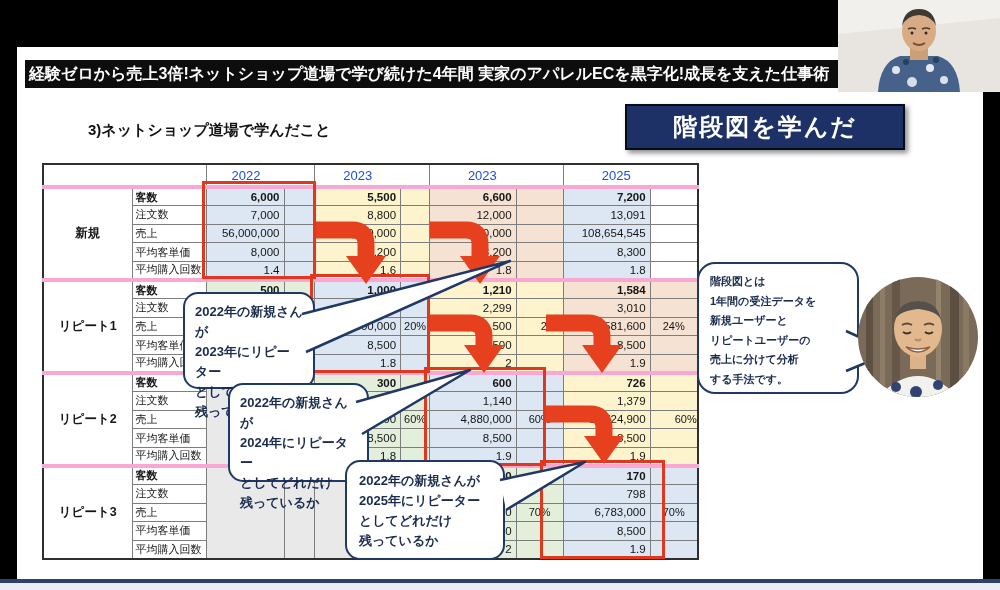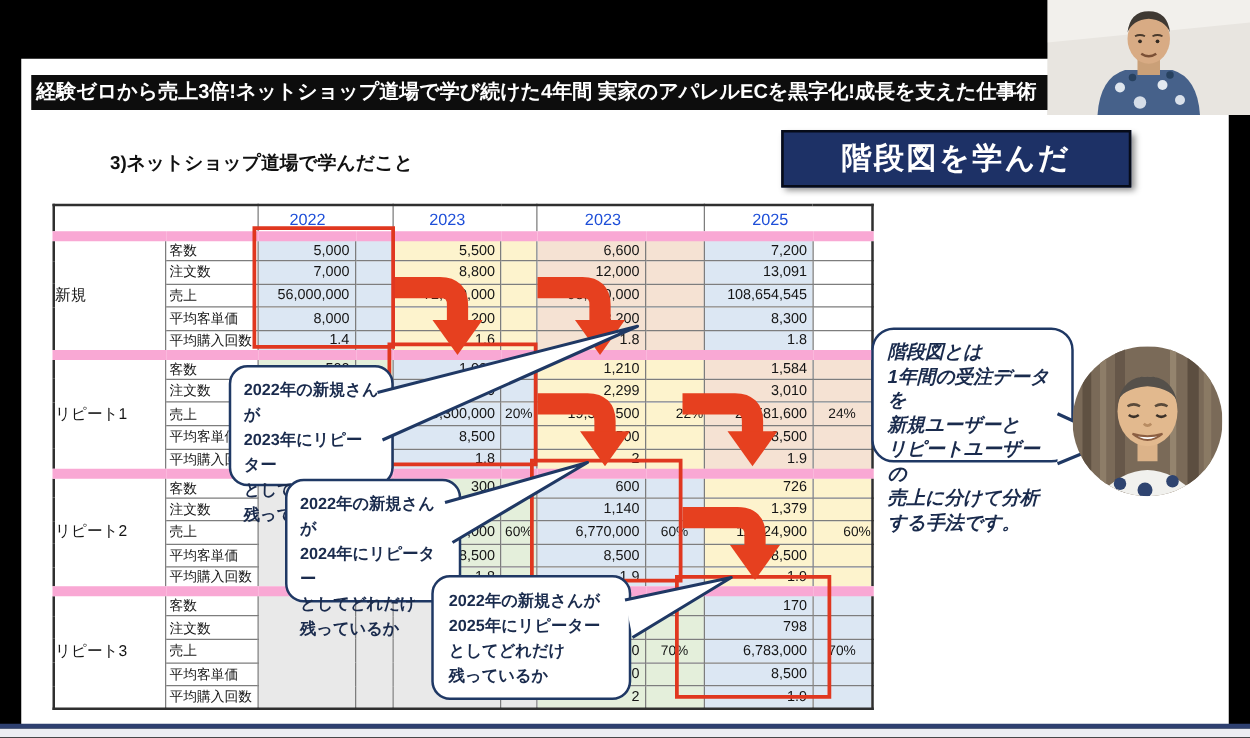--- a/index.html
+++ b/index.html
@@ -17,42 +17,42 @@
          color:#fff;font-weight:bold;font-size:24px;letter-spacing:2px;text-align:center;line-height:42px;}
   
   #tableWrap{position:absolute;left:42px;top:163px;}
   table{border-collapse:collapse;table-layout:fixed;border:2px solid #2f2f2f;}
   th,td{border:1px solid #7d7d7d;padding:0;margin:0;font-size:11.5px;color:#151515;
         overflow:hidden;white-space:nowrap;}
   thead th{height:20px;background:#fff;font-weight:normal;font-size:13px;color:#1d4ed8;
            border-bottom:2px solid #2f2f2f;text-align:center;}
   thead th.yearHead{padding-right:28px;}
   tbody tr{height:18.6px;}
-  td.group{background:#fff;font-size:12.5px;}
+  td.group{background:#fff;text-align:center;font-size:12.5px;}
   td.metric{background:#fff;text-align:left;padding-left:3px;font-size:11px;}
   td.num{text-align:right;padding-right:4px;}
   td.pct{text-align:center;font-size:11px;}
   td.bg-blue{background:var(--cohort_blue,#dce7f3);}
   td.bg-yellow{background:var(--cohort_yellow,#fdf3cd);padding-left:24px;}
   td.bg-peach{background:var(--cohort_peach,#f5e2d3);}
   td.bg-green{background:var(--cohort_green,#e4efdb);}
   td.bg-white{background:#fff;}
   td.grey{background:var(--empty_grey,#e9e9e9);}
-  tr.gfirst td{border-top:8px solid #f9a8d4;}
+  tr.gfirst td{border-top:4px solid #f9a8d4;font-weight:bold;}
   
   .redbox{position:absolute;border:3px solid var(--red_highlight,#e0371f);box-sizing:border-box;
           pointer-events:none;}
   
   .bubble{position:absolute;background:#fff;border:2.5px solid var(--navy,#1f3864);border-radius:15px;
           color:#1a2b4d;font-weight:bold;white-space:pre-line;box-sizing:border-box;}
   #bubble1{left:183px;top:292px;width:132px;height:97px;font-size:13px;line-height:20px;padding:8px 10px;}
   #bubble2{left:228px;top:383px;width:141px;height:99px;font-size:13px;line-height:20px;padding:8px 10px;}
   #bubble3{left:345px;top:460px;width:160px;height:100px;font-size:13px;line-height:20px;padding:9px 12px;}
-  #noteBubble{left:697px;top:262px;width:162px;height:108px;font-size:15px;line-height:19.5px;
-              padding:8px 11px;border-radius:18px;font-style:italic;}
+  #noteBubble{left:697px;top:262px;width:162px;height:132px;font-size:11px;line-height:19.5px;
+              padding:8px 11px;border-radius:18px;}
   svg.overlay{position:absolute;left:0;top:0;pointer-events:none;}
   
   #photo{position:absolute;left:858px;top:277px;width:120px;height:120px;border-radius:50%;overflow:hidden;}
   
   #webcam{position:absolute;left:838px;top:0;width:162px;height:92px;overflow:hidden;
           background:linear-gradient(180deg,#f0eeea 0%,#e2dfda 55%,#d6d2cc 100%);}
   
   #bottomLine{position:absolute;left:0;top:579px;width:1000px;height:3.5px;background:var(--bottom_line,#2e4070);}
   #bottomStrip{position:absolute;left:0;top:582.5px;width:1000px;height:7.5px;background:var(--bottom_strip,#ecedf2);}
 </style>
@@ -90,21 +90,21 @@
             <th colspan="2" class="yearHead">2022</th>
             <th colspan="2" class="yearHead">2023</th>
             <th colspan="2" class="yearHead">2023</th>
             <th colspan="2" class="yearHead">2025</th>
           </tr>
         </thead>
         <tbody>
           <tr class="gfirst">
             <td rowspan="5" class="group">新規</td>
             <td class="metric">客数</td>
-            <td class="num bg-blue">5,000</td>
+            <td class="num bg-blue">6,000</td>
             <td class="pct bg-blue"></td>
             <td class="num bg-yellow">5,500</td>
             <td class="pct bg-yellow"></td>
             <td class="num bg-peach">6,600</td>
             <td class="pct bg-peach"></td>
             <td class="num bg-blue">7,200</td>
             <td class="pct bg-white"></td>
           </tr>
           <tr>
             <td class="metric">注文数</td>
@@ -224,21 +224,21 @@
             <td class="pct bg-green"></td>
             <td class="num bg-blue">1,140</td>
             <td class="pct bg-blue"></td>
             <td class="num bg-yellow">1,379</td>
             <td class="pct bg-yellow"></td>
           </tr>
           <tr>
             <td class="metric">売上</td>
             <td class="num bg-green">4,590,000</td>
             <td class="pct bg-green">60%</td>
-            <td class="num bg-blue">6,770,000</td>
+            <td class="num bg-blue">4,880,000</td>
             <td class="pct bg-blue">60%</td>
             <td class="num bg-yellow">11,724,900</td>
             <td class="pct bg-yellow">60%</td>
           </tr>
           <tr>
             <td class="metric">平均客単価</td>
             <td class="num bg-green">8,500</td>
             <td class="pct bg-green"></td>
             <td class="num bg-blue">8,500</td>
             <td class="pct bg-blue"></td>

